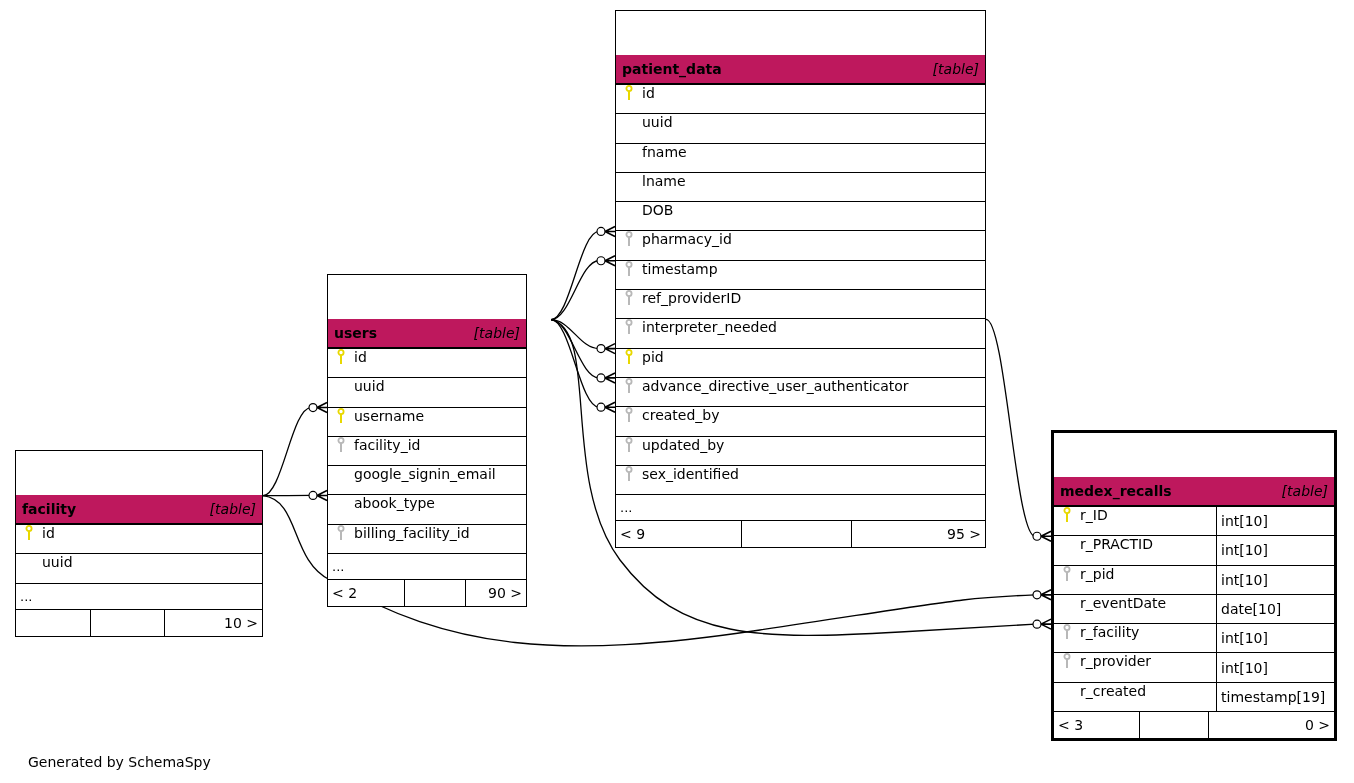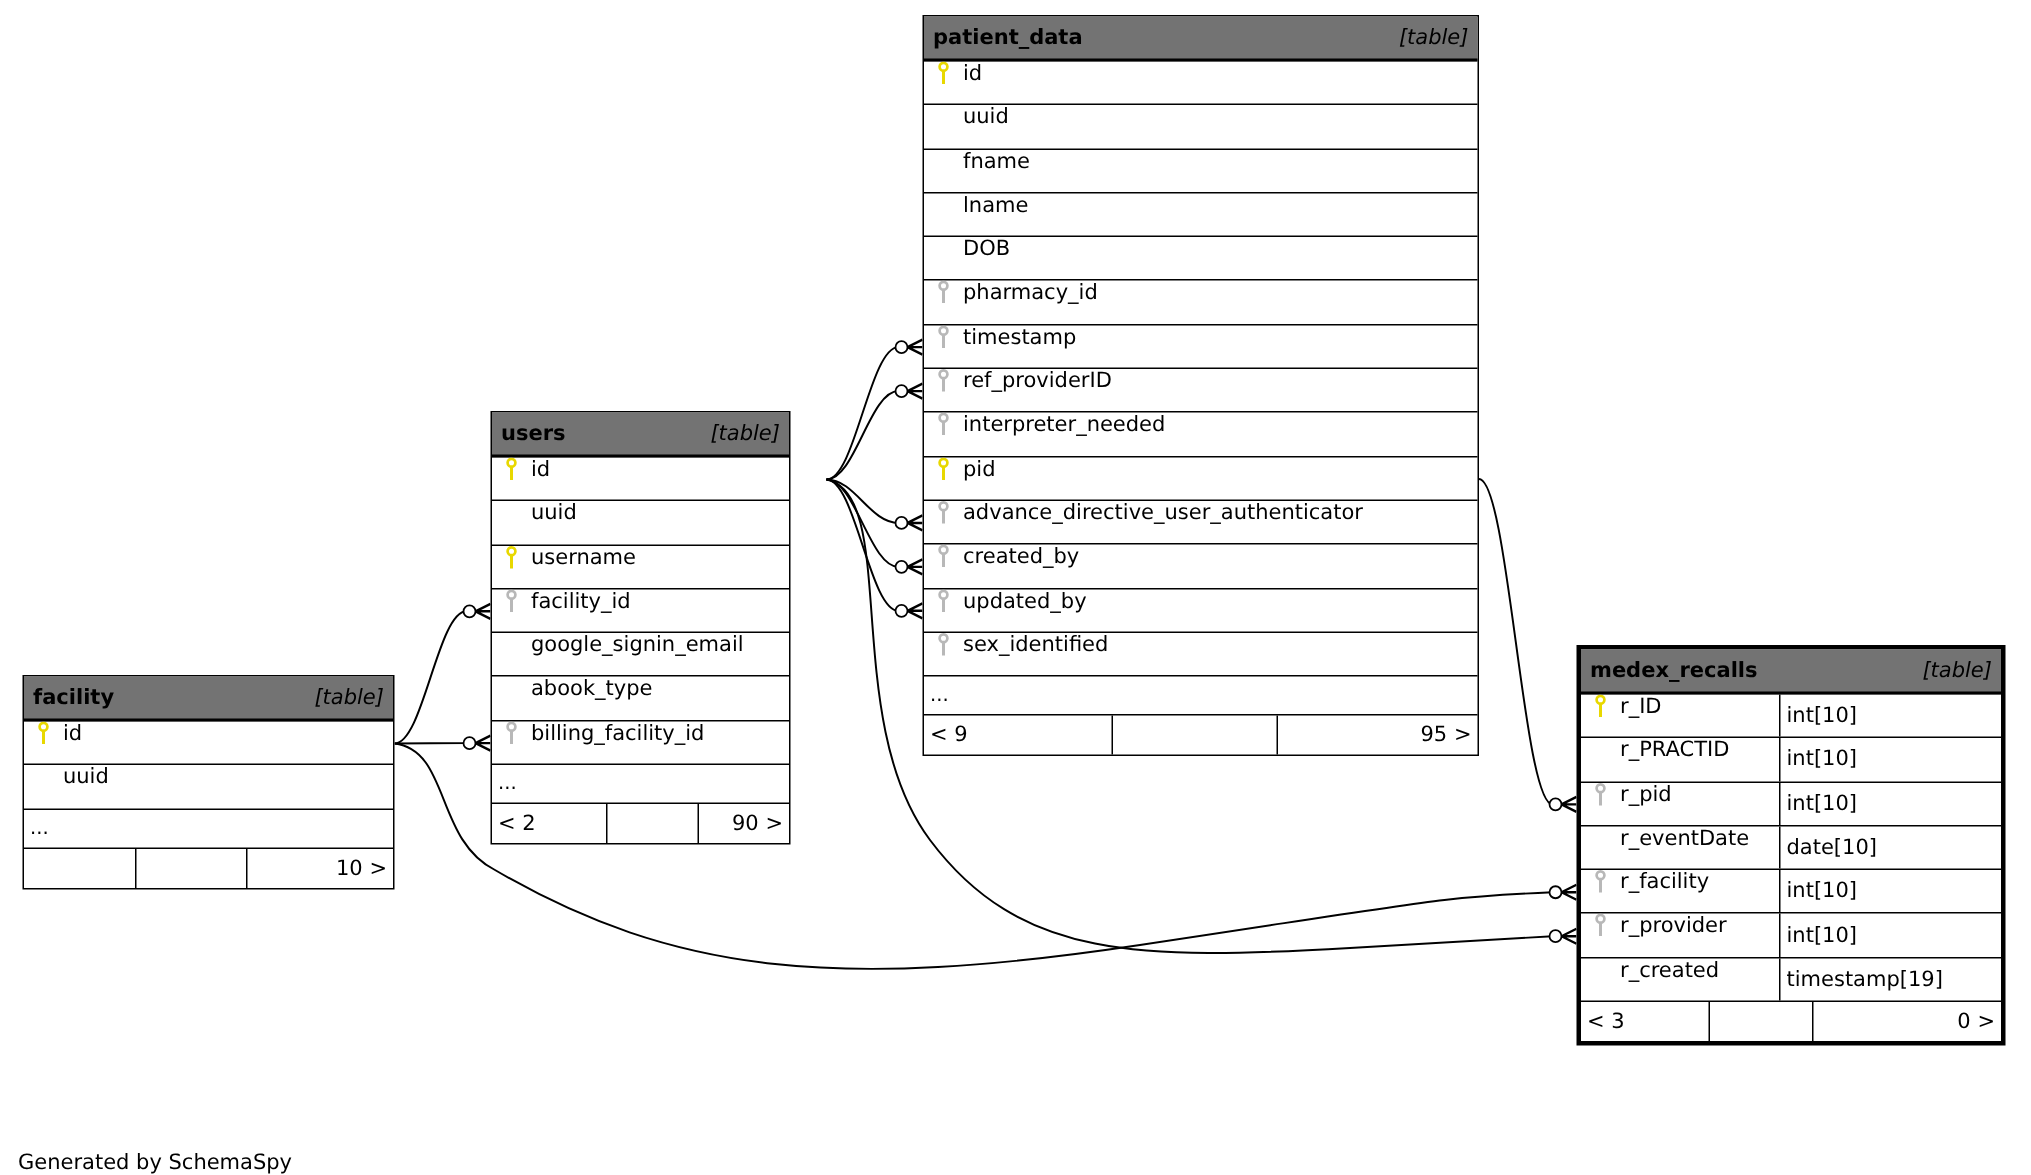--- a/index.html
+++ b/index.html
@@ -1,36 +1,36 @@
 <!DOCTYPE html>
 <html><head>
 <meta charset="utf-8">
 <style>
   html, body { margin:0; padding:0; background:#ffffff; }
   body { width:1354px; height:783px; position:relative; overflow:hidden;
          font-family:"DejaVu Sans", sans-serif; font-size:14px; color:#000; }
   #edges { position:absolute; left:0; top:0; width:1354px; height:783px; pointer-events:none; }
   .tbl { position:absolute; background:#fff; border:1px solid #000; box-sizing:border-box; }
   .tbl.focus { border:3px solid #000; }
-  .hdr { height:30px; background:#737373; border-bottom:2px solid #000; display:flex;
-         align-items:center; justify-content:space-between; padding:0 6px; box-sizing:border-box; }
+  .hdr { height:30px; background:#be185d; border-bottom:2px solid #000; display:flex;
+         align-items:center; justify-content:space-between; padding:0 6px; box-sizing:border-box;margin-top:44px; }
   .hdr .name { font-weight:bold; font-size:14px; }
   .hdr .kind { font-size:14px;font-style:italic; }
   .row { height:29.3px; border-bottom:1px solid #000; display:flex; align-items:flex-start;
          box-sizing:border-box; position:relative; }
   .row .key { width:26px; display:flex; justify-content:center; align-items:center; flex:none; }
   .row .col { flex:1; white-space:nowrap; }
-  .row .type { width:148px; border-left:1px solid #000; height:100%; display:flex; align-items:center;
+  .row .type { width:118px; border-left:1px solid #000; height:100%; display:flex; align-items:center;
                padding-left:4px; box-sizing:border-box; flex:none; }
   .more { height:26px; border-bottom:1px solid #000; display:flex; align-items:center; padding-left:4px;
           box-sizing:border-box; font-size:13px; }
   .foot { height:26px; display:flex; box-sizing:border-box; }
   .foot div { border-right:1px solid #000; display:flex; align-items:center; padding:0 4px; box-sizing:border-box; }
   .foot div:last-child { border-right:none; justify-content:flex-end; flex:1; }
-  .credit { position:absolute; left:12px; top:754px; font-size:14px;margin-top:13px; }
+  .credit { position:absolute; left:28px; top:754px; font-size:14px; }
 </style>
 </head>
 <body>
 
 <svg id="edges" xmlns="http://www.w3.org/2000/svg">
     <path d="M551,319.6484375 C570.2,319.6484375 579.8,231.4296875 599,231.4296875" fill="none" stroke="#000" stroke-width="1.3"></path>
     <circle cx="601" cy="231.4296875" r="4" fill="#fff" stroke="#000" stroke-width="1.2"></circle>
     <path d="M605,231.4296875 L615,226.4296875 M605,231.4296875 L615,231.4296875 M605,231.4296875 L615,236.4296875" stroke="#000" stroke-width="1.6" fill="none"></path>
     <path d="M551,319.6484375 C570.2,319.6484375 579.8,260.7265625 599,260.7265625" fill="none" stroke="#000" stroke-width="1.3"></path>
     <circle cx="601" cy="260.7265625" r="4" fill="#fff" stroke="#000" stroke-width="1.2"></circle>

